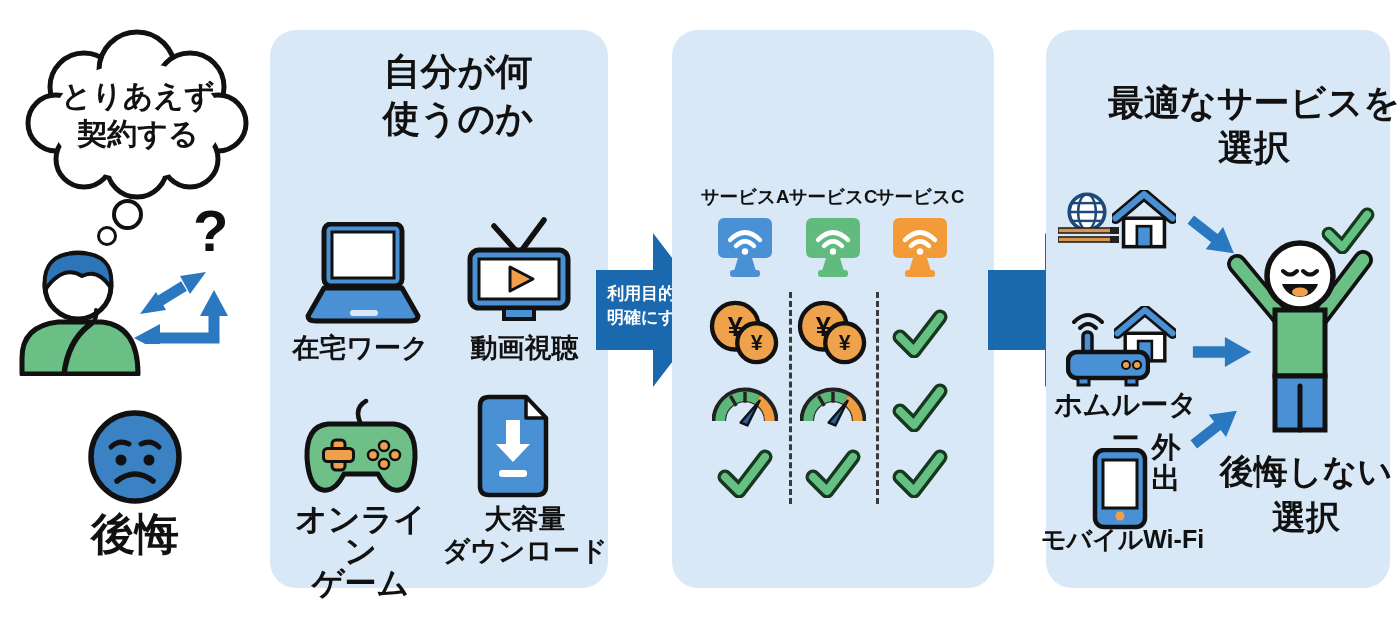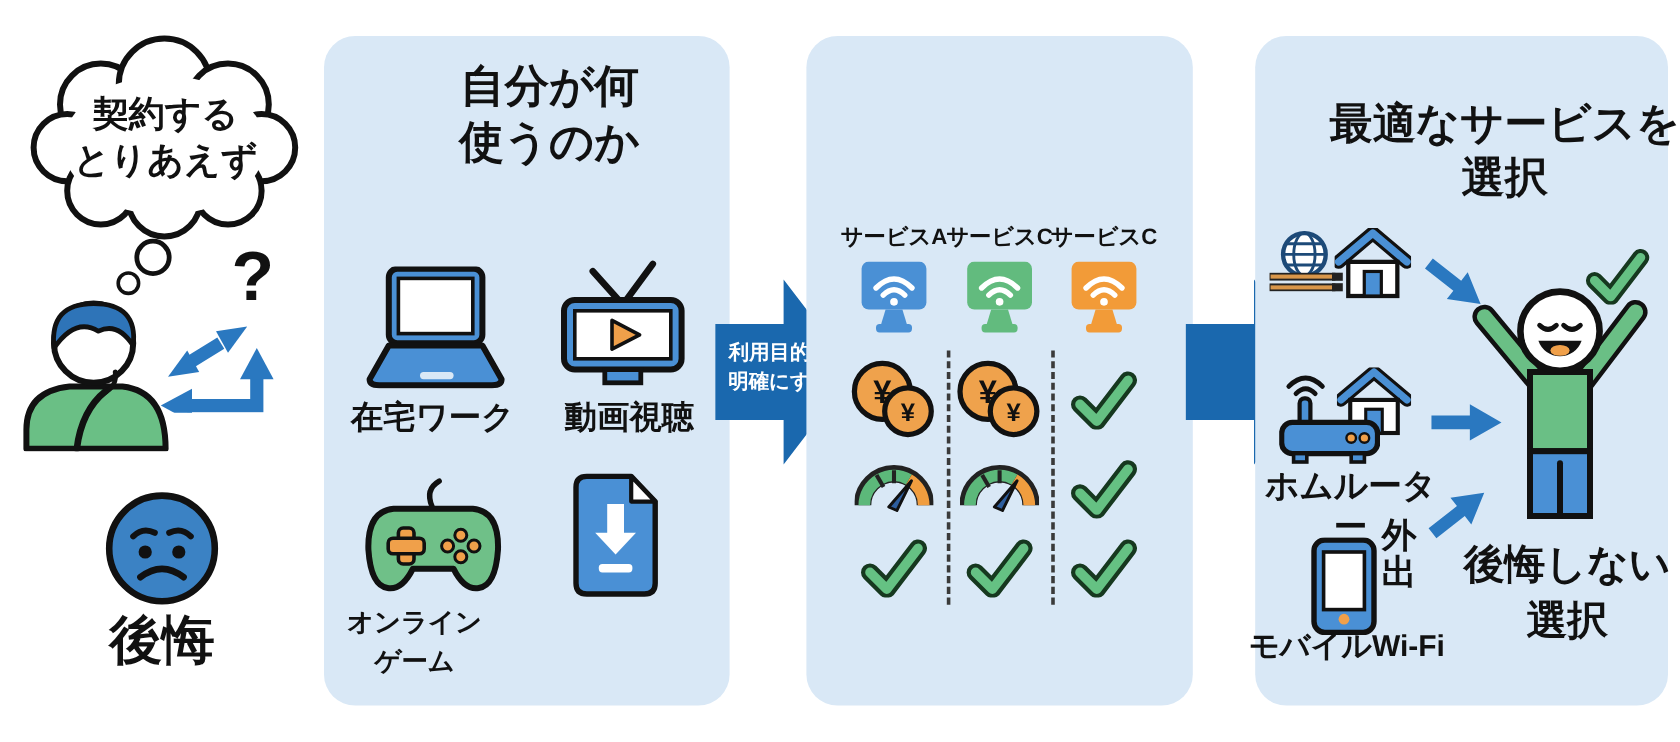--- a/index.html
+++ b/index.html
@@ -69,22 +69,22 @@
           <circle cx="168" cy="62" r="34"></circle>
         <circle cx="34" cy="98" r="28"></circle>
           <circle cx="196" cy="98" r="28"></circle>
         <circle cx="62" cy="134" r="28"></circle>
           <circle cx="115" cy="142" r="30"></circle>
           <circle cx="168" cy="134" r="28"></circle>
       </g>
       <ellipse cx="115" cy="96" rx="84" ry="58" fill="#fff"></ellipse>
     </svg>
     <div class="abs t" style="left:10px;top:52px;width:212px;font-size:30px;line-height:38px">
+      <div>とりあえず</div>
       <div>契約する</div>
-      <div>とりあえず</div>
     </div>
   </div>
   <div class="abs" style="left:112px;top:199px;width:23px;height:23px;border:4px solid #111;border-radius:50%;background:#fff"></div>
   <div class="abs" style="left:97px;top:226px;width:14px;height:14px;border:3px solid #111;border-radius:50%;background:#fff"></div>
 
   <svg class="abs" style="left:16px;top:238px" viewBox="0 0 128 138" width="128" height="138">
     <path d="M6 136 V120 Q6 88 42 84 H86 Q122 88 122 136 Z" fill="#6abf85" stroke="#111" stroke-width="5" stroke-linejoin="round"></path>
     <circle cx="62" cy="48" r="33" fill="#fff" stroke="#111" stroke-width="5"></circle>
     <path d="M29 52 Q25 15 62 15 Q99 15 95 50 Q82 30 66 38 Q47 26 29 52 Z" fill="#2e74b8" stroke="#111" stroke-width="4" stroke-linejoin="round"></path>
     <path d="M48 136 Q52 104 72 88" stroke="#111" stroke-width="5.5" fill="none" stroke-linecap="round"></path>
@@ -140,32 +140,36 @@
   <svg class="abs" style="left:300px;top:398px" viewBox="0 0 122 104" width="122" height="104">
     <path d="M60 24 Q54 10 66 3" stroke="#111" stroke-width="4.5" fill="none" stroke-linecap="round"></path>
     <path d="M28 26 H94 Q116 28 115 60 Q113 90 99 92 Q87 94 78 76 H44 Q35 94 23 92 Q9 90 7 60 Q6 28 28 26 Z" fill="#6fc088" stroke="#111" stroke-width="5" stroke-linejoin="round"></path>
     <rect x="32" y="42" width="13" height="30" rx="4" fill="#f0a04a" stroke="#111" stroke-width="3"></rect>
     <rect x="23.5" y="50.5" width="30" height="13" rx="4" fill="#f0a04a" stroke="#111" stroke-width="3"></rect>
     <circle cx="84" cy="48" r="5" fill="#f0a04a" stroke="#111" stroke-width="2.5"></circle>
     <circle cx="95" cy="57" r="5" fill="#f0a04a" stroke="#111" stroke-width="2.5"></circle>
     <circle cx="84" cy="66" r="5" fill="#f0a04a" stroke="#111" stroke-width="2.5"></circle>
     <circle cx="73" cy="57" r="5" fill="#f0a04a" stroke="#111" stroke-width="2.5"></circle>
   </svg>
-  <div class="abs t" style="left:268px;top:503px;width:155px;font-size:22px;line-height:32px">
+  <div class="abs t" style="left:283px;top:503px;width:155px;font-size:32px;line-height:32px">
     <div>オンライン</div>
     <div>ゲーム</div>
   </div>
 
   <svg class="abs" style="left:472px;top:394px" viewBox="0 0 82 104" width="82" height="104">
     <path d="M8 12 Q8 3 17 3 H54 L74 24 V92 Q74 101 65 101 H17 Q8 101 8 92 Z" fill="#4a90d5" stroke="#111" stroke-width="4.5" stroke-linejoin="round"></path>
     <polygon points="54,3 54,24 74,24" fill="#fff" stroke="#111" stroke-width="3.5" stroke-linejoin="round"></polygon>
     <rect x="34" y="26" width="14" height="26" fill="#fff"></rect>
     <polygon points="24,50 58,50 41,68" fill="#fff"></polygon>
     <rect x="27" y="76" width="28" height="7" rx="3" fill="#fff"></rect>
   </svg>
+  <div class="abs t" style="left:430px;top:503px;width:190px;font-size:27px;line-height:32px">
+    <div>大容量</div>
+    <div>ダウンロード</div>
+  </div>
 
   <svg class="abs" style="left:596px;top:230px" width="118" height="160">
       <use href="#sym-bigarrow"></use>
     </svg>
   <div class="abs white-t" style="left:598px;top:282px;width:104px;font-size:17px;line-height:23.5px">
     <div>利用目的を</div>
     <div>明確にする</div>
   </div>
 
   <div class="panel" style="left:672px;width:322px"></div>

